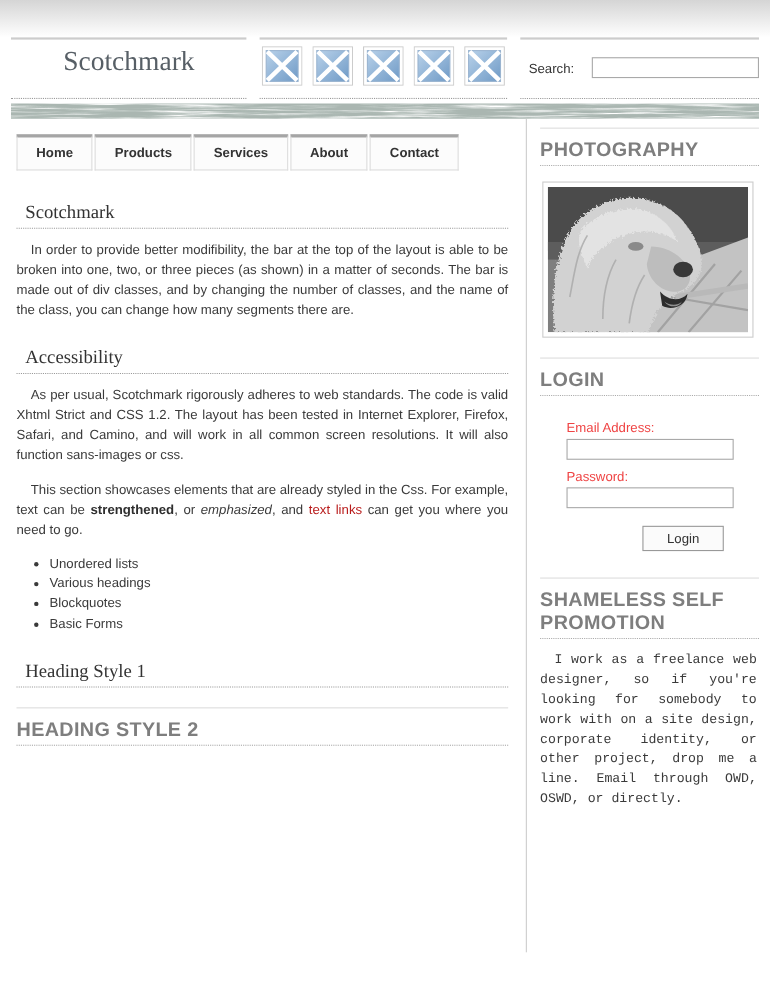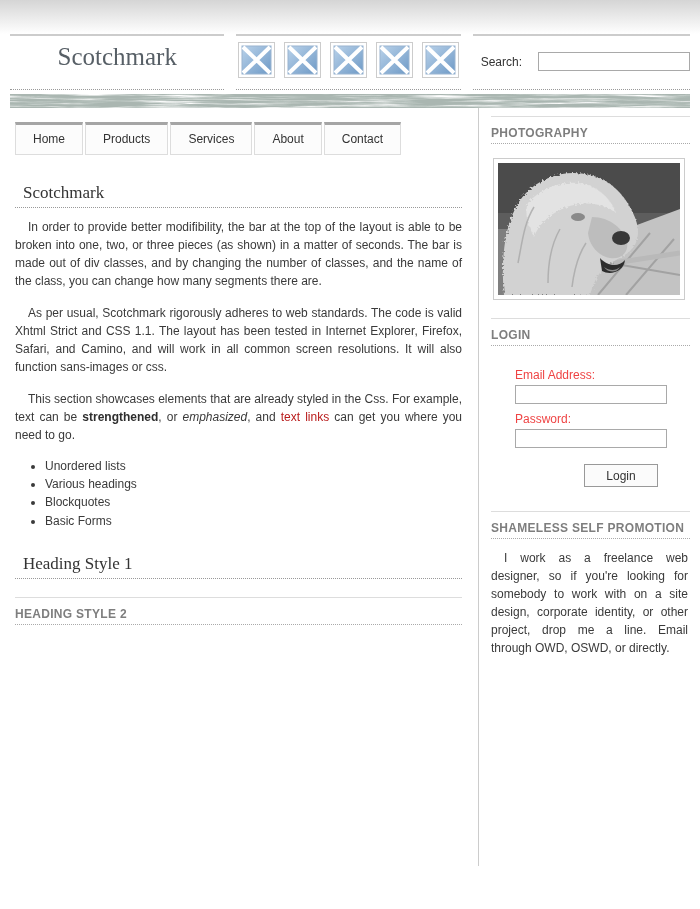--- a/index.html
+++ b/index.html
@@ -40,21 +40,21 @@
     font-family: "Liberation Sans", sans-serif;
   }
   .scribble { margin: 4px 10px 0; height: 14px; display: block; }
 
   
   .content { display: flex; align-items: stretch; min-height: 758px; }
   .main { width: 478px; padding: 12px 16px 10px 15px; }
   .sidebar { flex: 1; border-left: 1px solid #ccc; padding: 6px 10px 20px 12px; }
 
   
-  .tabs { display: flex; margin: 2px 0 28px; }
+  .tabs { display: flex; margin: 2px 0 28px; font-weight: bold; }
   .tab {
     border: 1px solid #ddd;
     border-top: 3px solid #a5a5a5;
     background: #fcfcfc;
     padding: 7px 17px 8px;
     margin-right: 2px;
     color: #333;
     cursor: pointer;
     white-space: nowrap;
   }
@@ -62,21 +62,21 @@
   
   h1.section {
     font-family: "Liberation Serif", serif;
     font-size: 17px; font-weight: normal; color: #333;
     border-bottom: 1px dotted #999;
     margin: 25px 0 10px; padding: 0 0 4px 8px;
   }
   h1.first { margin-top: 6px; }
   .main p { margin: 0 0 14px; text-align: justify; text-indent: 13px; line-height: 1.5; }
   h2.gray {
-    font-size: 12px; color: #7e7e7e; letter-spacing: .3px;
+    font-size: 18px; color: #7e7e7e; letter-spacing: .3px;
     border-top: 1px solid #ddd; border-bottom: 1px dotted #aaa;
     margin: 18px 0 10px; padding: 9px 0 3px;
   }
   h2.sb-first { margin-top: 2px; }
   strong { color: #2e2e2e; }
   a.link { color: #b91c1c; cursor: pointer; }
   ul.feature-list { margin: 0 0 18px 30px; padding: 0; }
   ul.feature-list li { margin: 2px 0; line-height: 1.35; }
 
   
@@ -92,21 +92,21 @@
     border: 1px solid #a9a9a9; padding: 1px 4px;
     font-size: 12px; font-family: "Liberation Sans", sans-serif;
   }
   .login-btn {
     display: block; margin: 16px 32px 4px auto;
     width: 74px; height: 23px;
     background: #fbfbfb; border: 1px solid #999;
     font-size: 12px; color: #333; cursor: pointer;
     font-family: "Liberation Sans", sans-serif;
   }
-  .sidebar p.promo { margin: 0 2px 0 0; text-align: justify; text-indent: 13px; line-height: 1.5; }
+  .sidebar p.promo { margin: 0 2px 0 0; text-align: justify; text-indent: 13px; line-height: 1.5; font-family: Liberation Mono, monospace; }
 </style>
 <title>Scotchmark</title></head>
 <body>
 
 <svg width="0" height="0" style="position:absolute">
   <defs>
     <linearGradient id="phgrad" x1="0" y1="0" x2="1" y2="1">
       <stop offset="0" stop-color="#b9d2ea"></stop>
       <stop offset="1" stop-color="#6f9ac6"></stop>
     </linearGradient>
@@ -178,21 +178,22 @@
       <div class="tab">Products</div>
       <div class="tab">Services</div>
       <div class="tab">About</div>
       <div class="tab">Contact</div>
     </div>
 
     <h1 class="section first">Scotchmark</h1>
 
     <p>In order to provide better modifibility, the bar at the top of the layout is able to be broken into one, two, or three pieces (as shown) in a matter of seconds. The bar is made out of div classes, and by changing the number of classes, and the name of the class, you can change how many segments there are.</p>
 
-    <p>As per usual, Scotchmark rigorously adheres to web standards. The code is valid Xhtml Strict and CSS 1.1. The layout has been tested in Internet Explorer, Firefox, Safari, and Camino, and will work in all common screen resolutions. It will also function sans-images or css.</p>
+    <h1 class="section">Accessibility</h1>
+    <p>As per usual, Scotchmark rigorously adheres to web standards. The code is valid Xhtml Strict and CSS 1.2. The layout has been tested in Internet Explorer, Firefox, Safari, and Camino, and will work in all common screen resolutions. It will also function sans-images or css.</p>
 
     <p><span>This section showcases elements that are already styled in the Css. For example, text can be </span><strong>strengthened</strong><span>, or </span><em>emphasized</em><span>, and </span><a class="link">text links</a><span> can get you where you need to go.</span></p>
 
     <ul class="feature-list">
       <li>Unordered lists</li>
       <li>Various headings</li>
       <li>Blockquotes</li>
       <li>Basic Forms</li>
     </ul>
 

